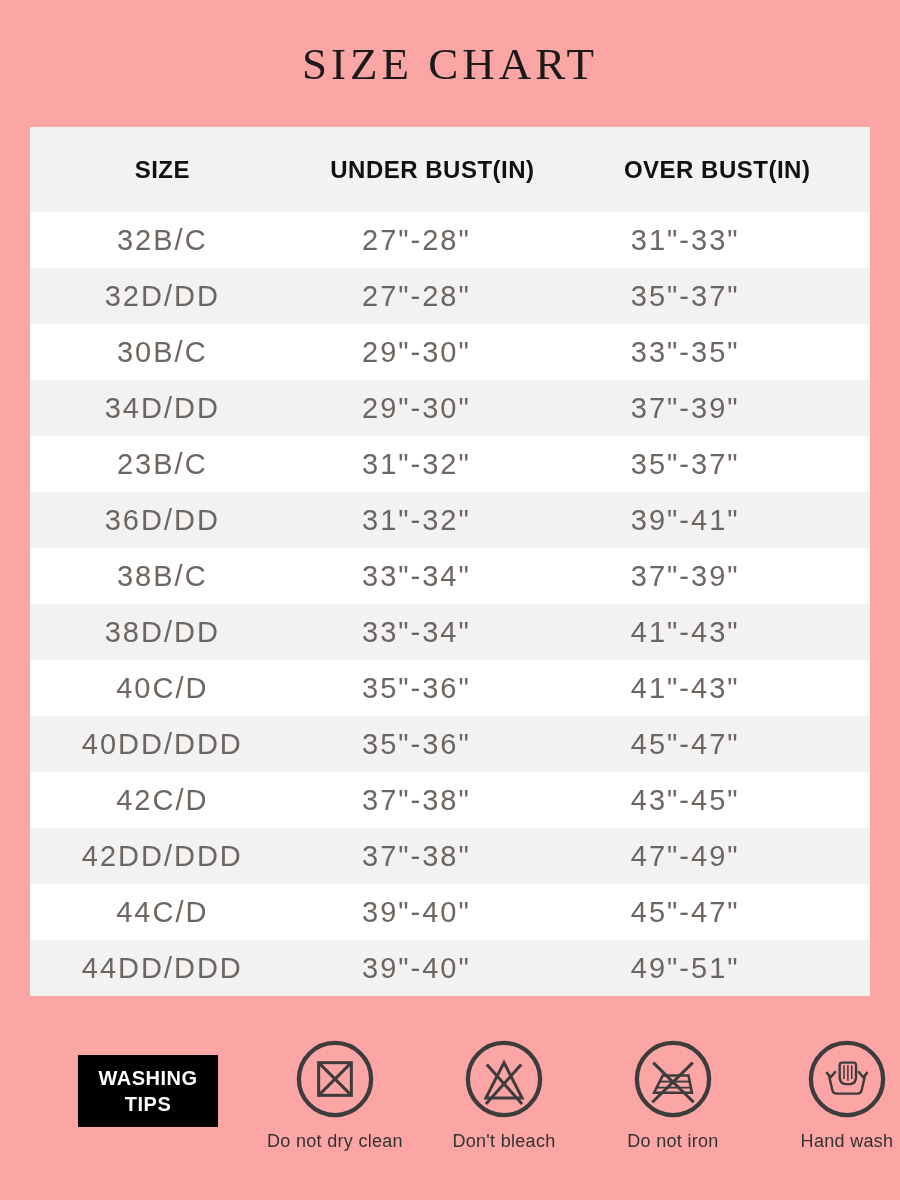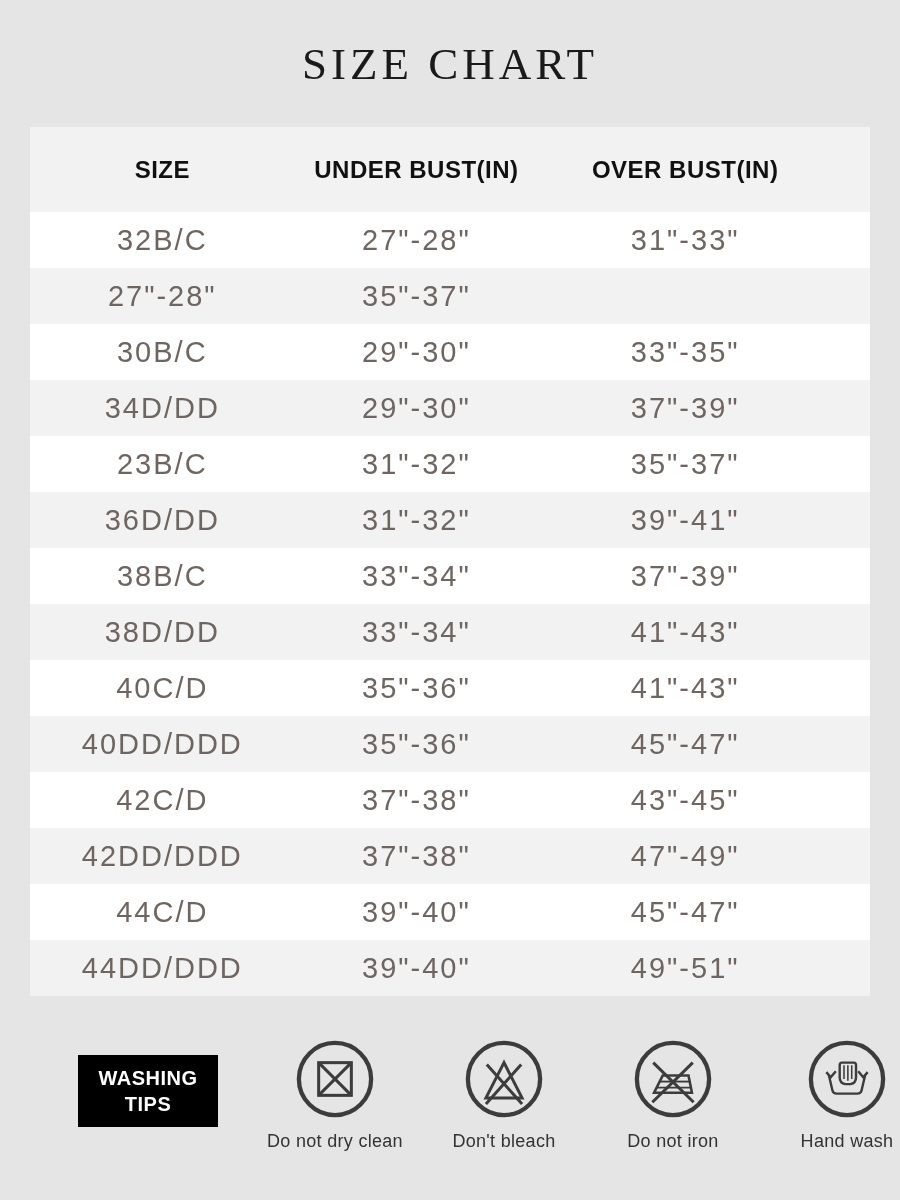--- a/index.html
+++ b/index.html
@@ -1,20 +1,20 @@
 <!DOCTYPE html>
 <html><head>
 <meta charset="utf-8">
 <style>
   html, body { margin: 0; padding: 0; background: #ffffff; }
   .page {
     position: relative;
     width: 900px;
     height: 1200px;
-    background: #e5e5e5;
+    background: #fca5a5;
     overflow: hidden;
     font-family: "Liberation Sans", sans-serif;
   }
   .title {
     position: absolute;
     top: 40px; left: 0; right: 0;
     margin: 0;
     text-align: center;
     font-family: "Liberation Serif", "DejaVu Serif", serif;
     font-weight: 400;
@@ -27,20 +27,21 @@
     position: absolute;
     top: 127px; left: 30px;
     width: 840px;
   }
   .thead {
     height: 85px;
     background: #f2f2f2;
     display: grid;
     grid-template-columns: 31.5% 29% 35%;
     align-items: center;
+    gap: 16px;
   }
   .th {
     text-align: center;
     font-weight: 700;
     font-size: 24px;
     letter-spacing: 0.5px;
     color: #111111;
   }
   .trow {
     height: 56px;
@@ -111,20 +112,21 @@
     </div>
     <div>
 
         <div class="trow">
           <span class="cell">32B/C</span>
           <span class="cell">27"-28"</span>
           <span class="cell">31"-33"</span>
         </div>
 
         <div class="trow">
+          <span class="cell">32D/DD</span>
           <span class="cell">27"-28"</span>
           <span class="cell">35"-37"</span>
         </div>
 
         <div class="trow">
           <span class="cell">30B/C</span>
           <span class="cell">29"-30"</span>
           <span class="cell">33"-35"</span>
         </div>
 

